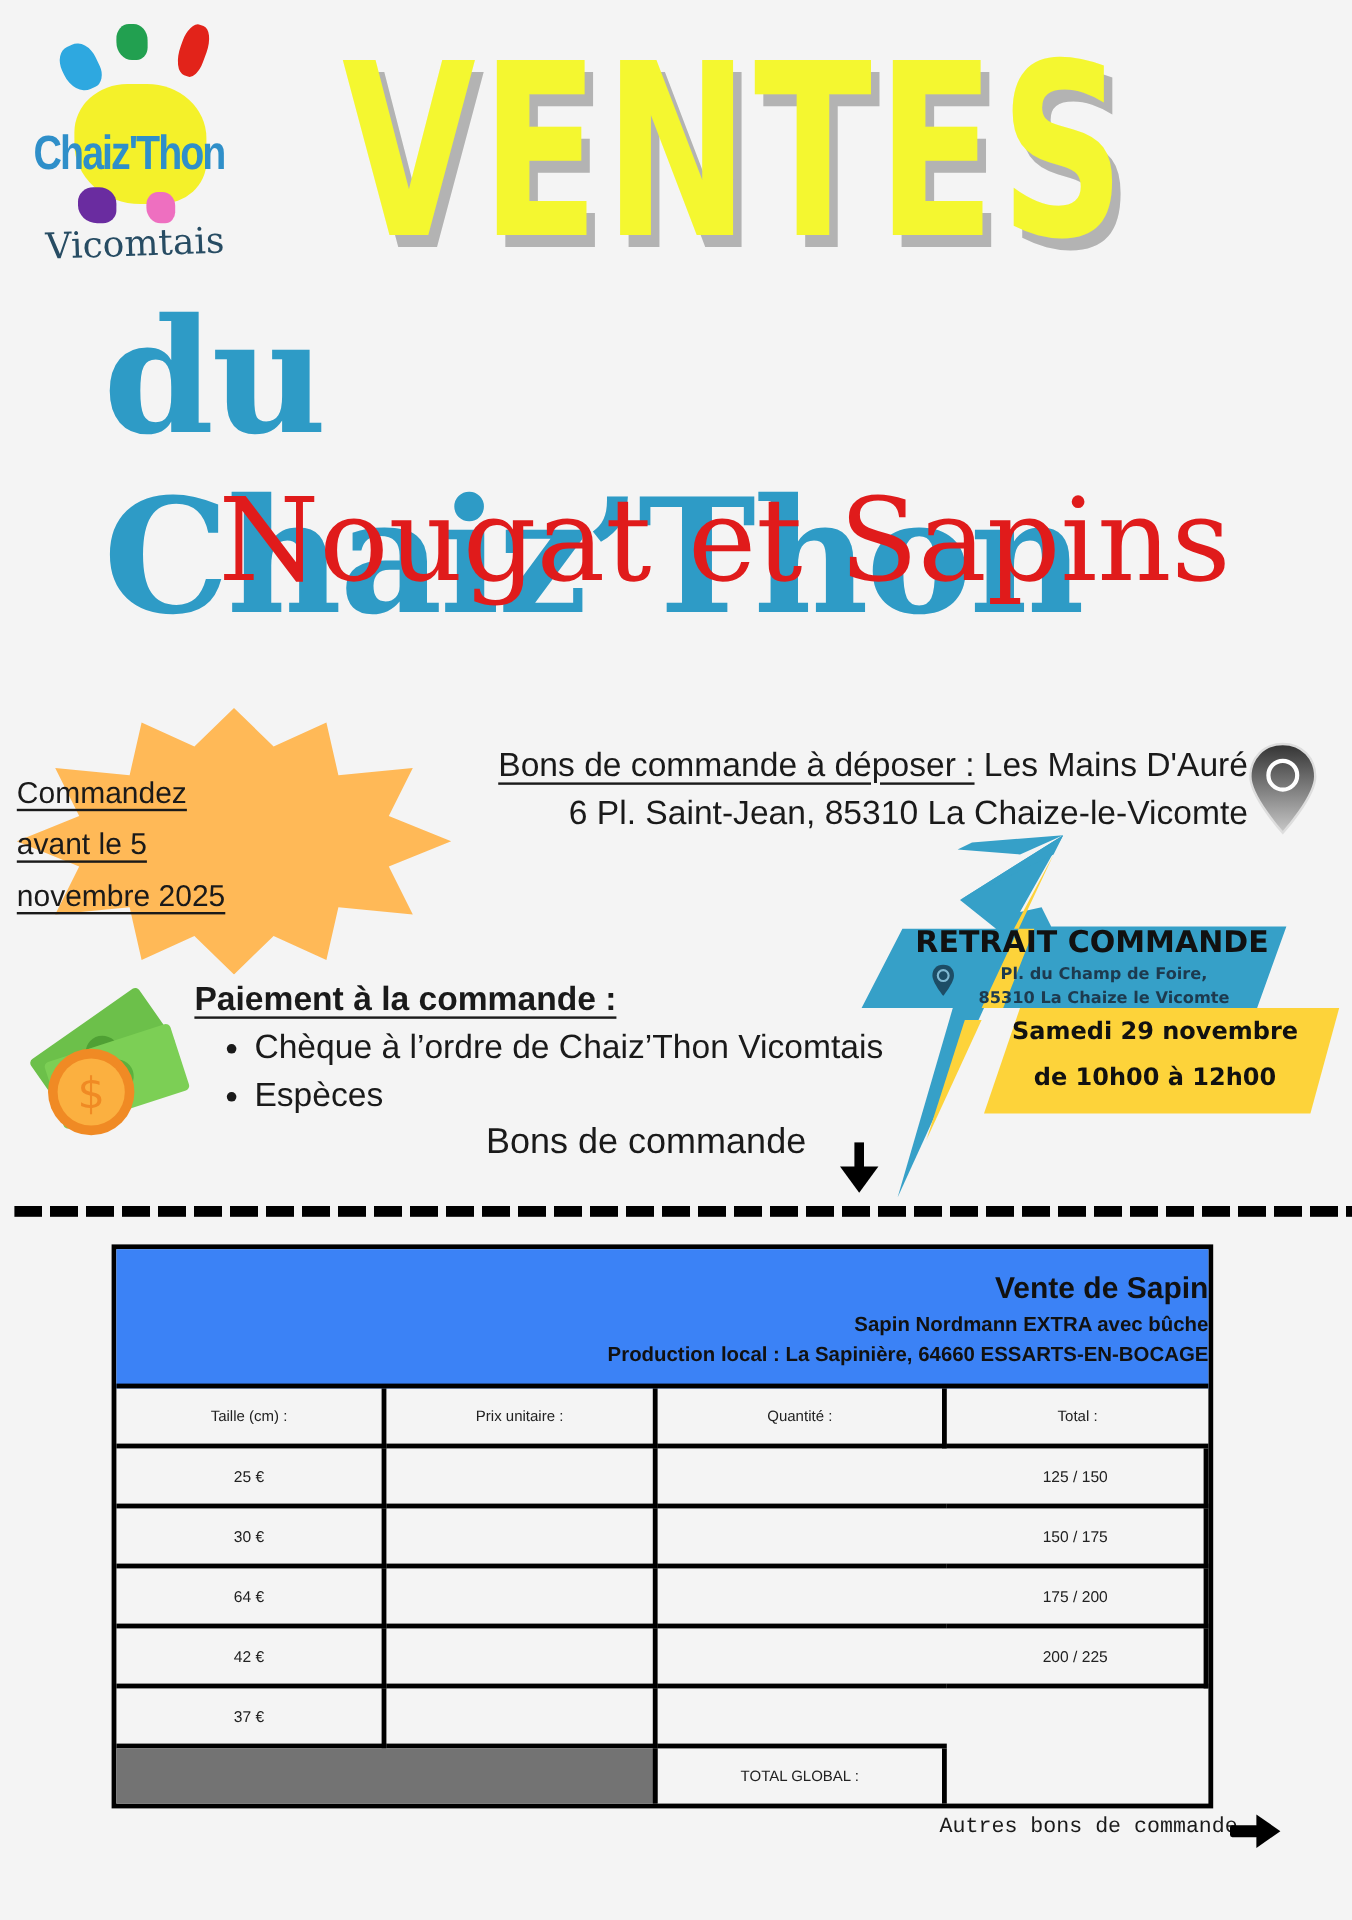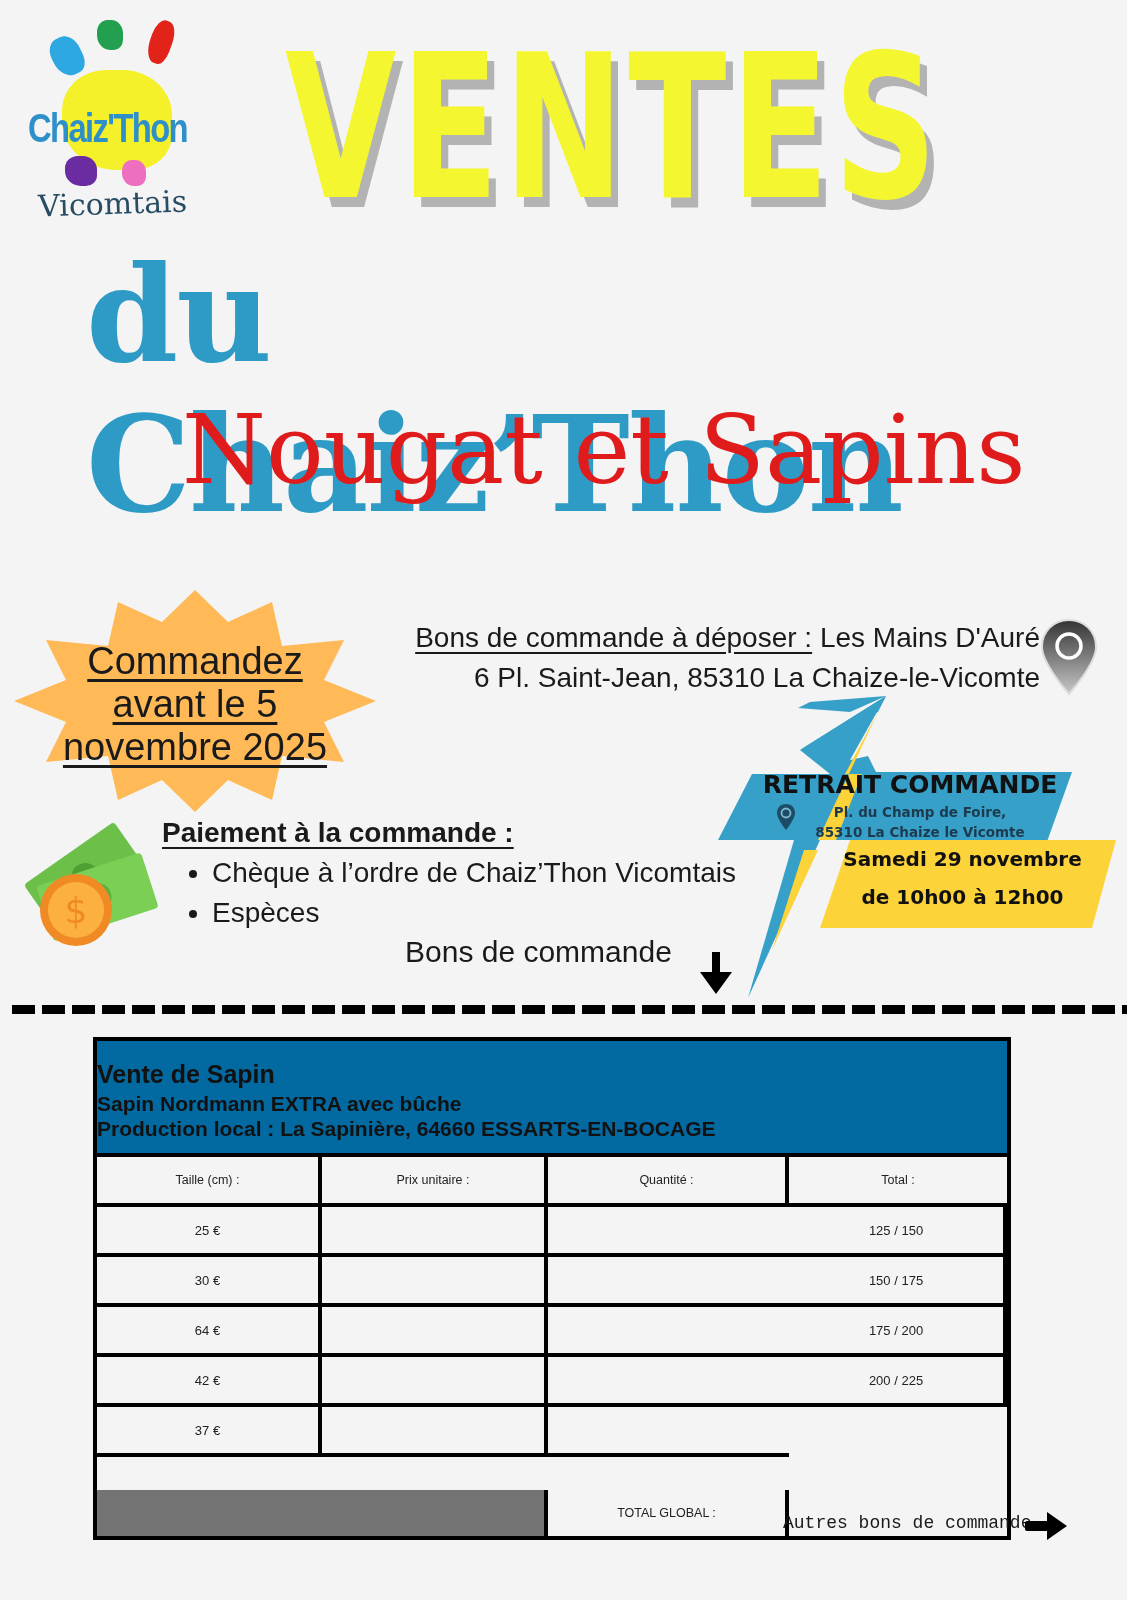--- a/index.html
+++ b/index.html
@@ -35,22 +35,22 @@
     }
     #title-nougat {
       left: 182px; top: 395px; font-family: "DejaVu Serif", serif;
       font-size: 96px; line-height: 110px; color: #e01b1b;
     }
 
     
     #deadline-star { left: 14px; top: 590px; width: 362px; height: 222px; }
     #deadline-star svg { position: absolute; left: 0; top: 0; }
     #deadline-text {
-      position: absolute; left: 0; top: 50px; width: 362px; text-align: center;
-      font-family: "Liberation Sans", sans-serif; font-size: 38px; line-height: 43px; color: #1a1a1a;
+      position: absolute; left: 0; top: 50px; width: 362px; text-align: left;
+      font-family: "Liberation Sans", sans-serif; font-size: 25px; line-height: 43px; color: #1a1a1a;
     }
     #deadline-text span { display: block; text-decoration: underline; text-underline-offset: 5px; }
 
     
     #dropoff { left: 370px; top: 618px; width: 670px; font-family: "Liberation Sans", sans-serif;
       font-size: 28px; line-height: 40px; color: #1a1a1a; text-align: right; }
     #dropoff .u { text-decoration: underline; text-underline-offset: 5px; }
     #pin-big { left: 1040px; top: 618px; }
 
     
@@ -73,30 +73,30 @@
     #retrait .r-date { position: absolute; left: 130px; top: 150px; width: 265px; text-align: center;
       font-family: "DejaVu Sans", sans-serif; font-weight: bold; font-size: 20px; line-height: 38px; color: #111; }
     #retrait .r-pin { position: absolute; left: 76px; top: 113px; }
 
     
     #divider { left: 12px; top: 1005px; width: 1115px; height: 9px;
       background: repeating-linear-gradient(90deg, #000 0 23px, transparent 23px 30px); }
 
     
     #order-table { left: 93px; top: 1037px; width: 918px; border: 4px solid #000; box-sizing: border-box; background: #f4f4f4; }
-    #order-table .t-head { background: #0369a1; text-align: left; padding: 16px 0 12px; border-bottom: 4px solid #000;
+    #order-table .t-head { background: #3b82f6; text-align: right; padding: 16px 0 12px; border-bottom: 4px solid #000;
       font-family: "Liberation Sans", sans-serif; color: #111; }
     #order-table .t-title { font-weight: bold; font-size: 25px; line-height: 34px; }
-    #order-table .t-sub { font-weight: bold; font-size: 21px; line-height: 25px; }
+    #order-table .t-sub { font-weight: bold; font-size: 17px; line-height: 25px; }
     #order-table .grid { display: grid; grid-template-columns: 225px 226px 241px 218px; }
     #order-table .cell { height: 46px; border-right: 4px solid #000; border-bottom: 4px solid #000;
       display: flex; align-items: center; justify-content: center; font-family: "Liberation Sans", sans-serif; font-size: 13px; color: #222; }
     #order-table .cell.last { border-right: none; }
     #order-table .cell.hdr { font-size: 12.5px; }
-    #order-table .row-last .cell { border-bottom: none; margin-top: 33px; }
+    #order-table .row-last .cell { border-bottom: none; }
     #order-table .gray { background: #737373; grid-column: span 2; }
 
     #autres { left: 783px; top: 1513px; font-family: Liberation Mono, monospace; font-size: 18px; color: #1a1a1a; }
     #arrow-right { left: 1023px; top: 1509px; }
   </style>
 </head>
 <body>
 
 <div id="logo" class="abs">
   <div class="blob" style="left:40px;top:52px;width:110px;height:100px;background:#f4f12a;"></div>

